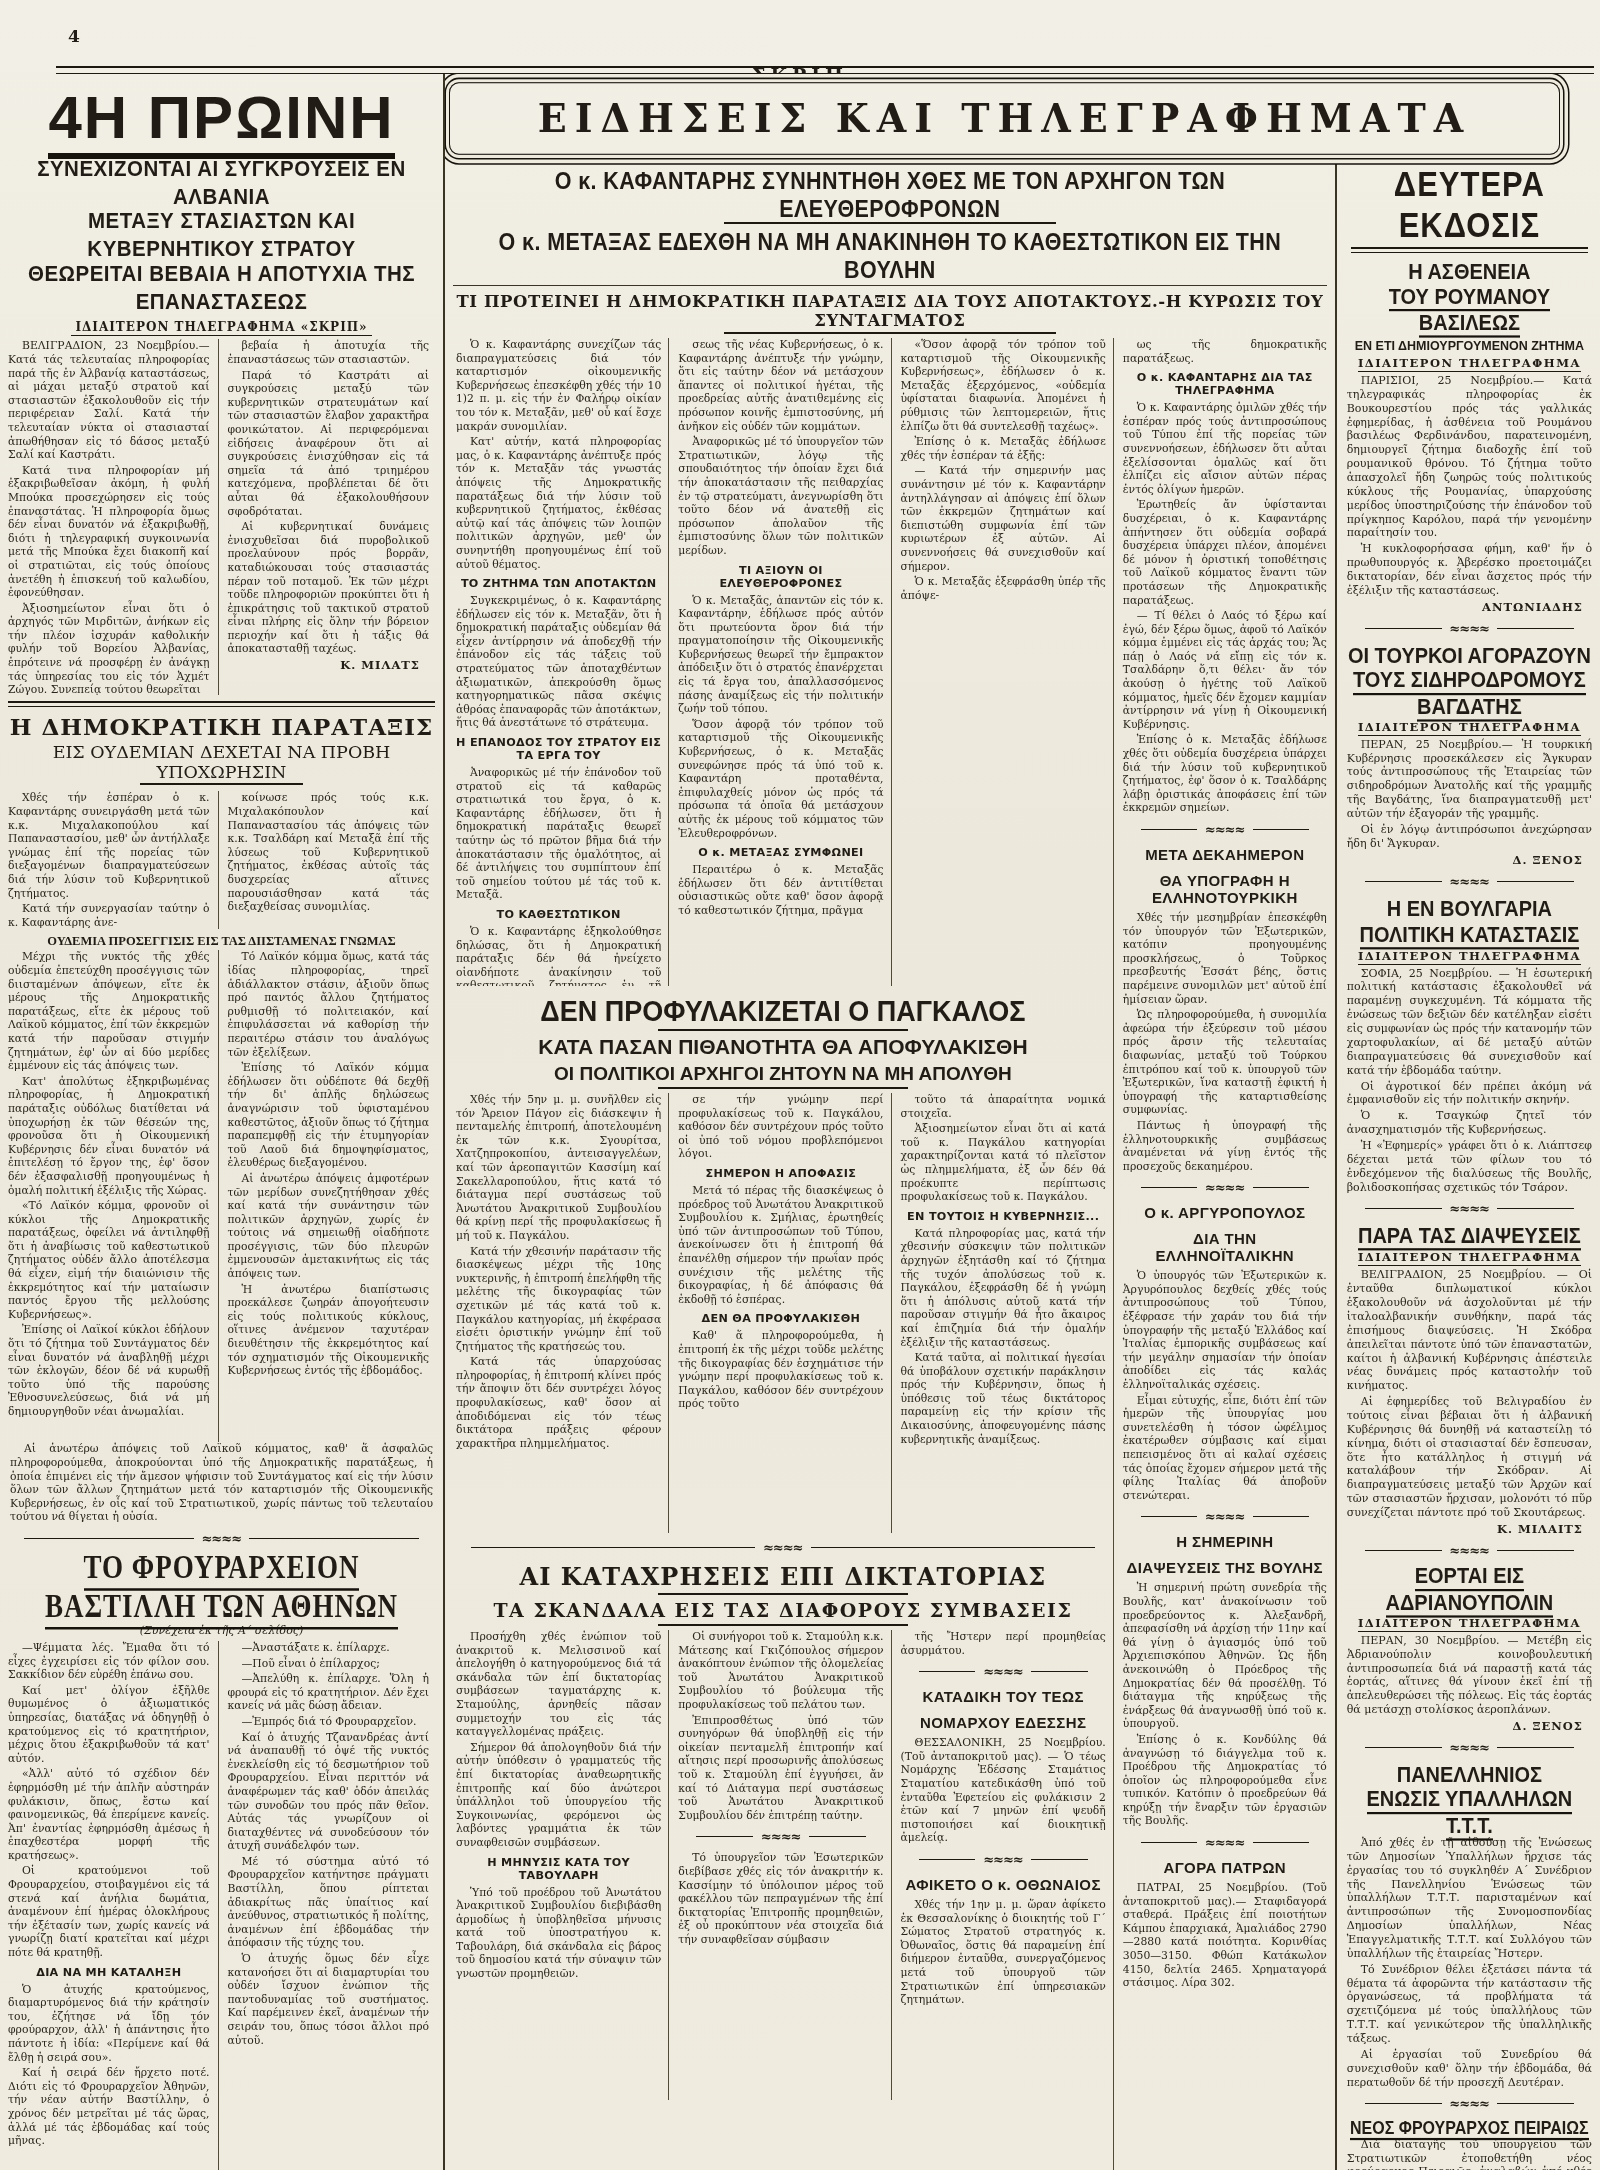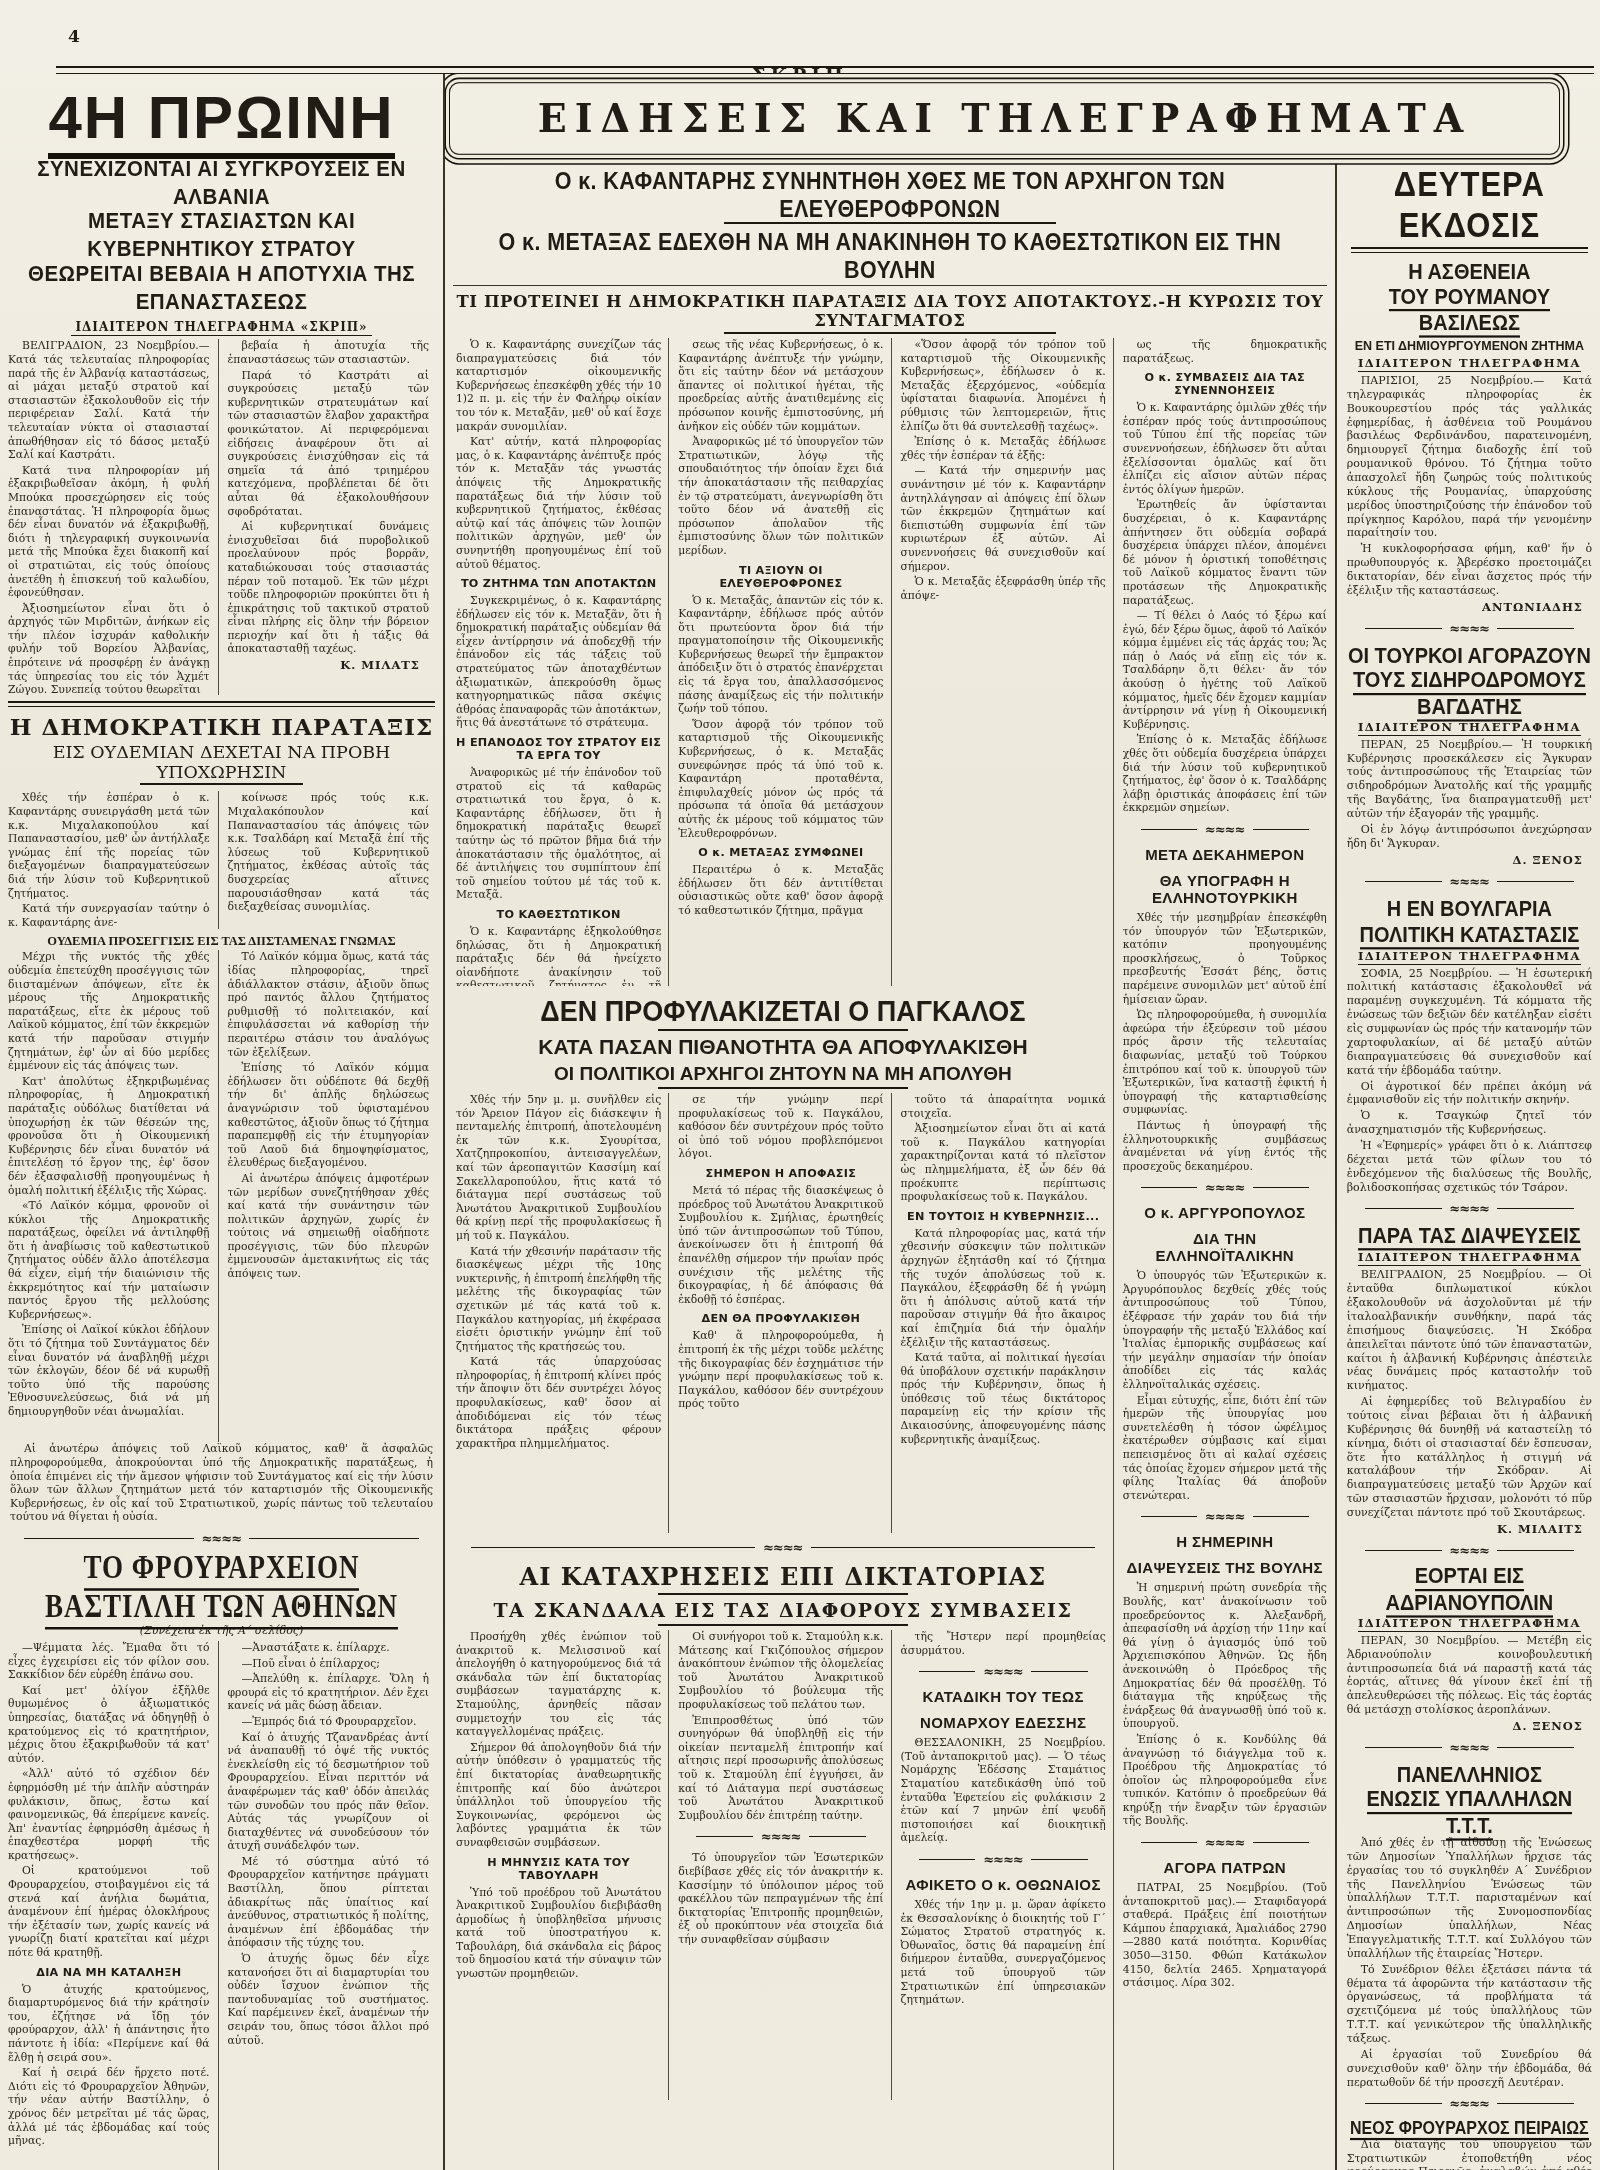--- a/index.html
+++ b/index.html
@@ -150,20 +150,21 @@
         <div class="col">
             <p>Μέχρι τῆς νυκτός τῆς χθές οὐδεμία ἐπετεύχθη προσέγγισις τῶν διισταμένων ἀπόψεων, εἴτε ἐκ μέρους τῆς Δημοκρατικῆς παρατάξεως, εἴτε ἐκ μέρους τοῦ Λαϊκοῦ κόμματος, ἐπί τῶν ἐκκρεμῶν κατά τήν παροῦσαν στιγμήν ζητημάτων, ἐφ' ὧν αἱ δύο μερίδες ἐμμένουν εἰς τάς ἀπόψεις των.</p>
             <p>Κατ' ἀπολύτως ἐξηκριβωμένας πληροφορίας, ἡ Δημοκρατική παράταξις οὐδόλως διατίθεται νά ὑποχωρήσῃ ἐκ τῶν θέσεών της, φρονοῦσα ὅτι ἡ Οἰκουμενική Κυβέρνησις δέν εἶναι δυνατόν νά ἐπιτελέσῃ τό ἔργον της, ἐφ' ὅσον δέν ἐξασφαλισθῇ προηγουμένως ἡ ὁμαλή πολιτική ἐξέλιξις τῆς Χώρας.</p>
             <p>«Τό Λαϊκόν κόμμα, φρονοῦν οἱ κύκλοι τῆς Δημοκρατικῆς παρατάξεως, ὀφείλει νά ἀντιληφθῇ ὅτι ἡ ἀναβίωσις τοῦ καθεστωτικοῦ ζητήματος οὐδέν ἄλλο ἀποτέλεσμα θά εἶχεν, εἰμή τήν διαιώνισιν τῆς ἐκκρεμότητος καί τήν ματαίωσιν παντός ἔργου τῆς μελλούσης Κυβερνήσεως».</p>
             <p>Ἐπίσης οἱ Λαϊκοί κύκλοι ἐδήλουν ὅτι τό ζήτημα τοῦ Συντάγματος δέν εἶναι δυνατόν νά ἀναβληθῇ μέχρι τῶν ἐκλογῶν, δέον δέ νά κυρωθῇ τοῦτο ὑπό τῆς παρούσης Ἐθνοσυνελεύσεως, διά νά μή δημιουργηθοῦν νέαι ἀνωμαλίαι.</p>
           </div>
         <div class="col">
             <p>Τό Λαϊκόν κόμμα ὅμως, κατά τάς ἰδίας πληροφορίας, τηρεῖ ἀδιάλλακτον στάσιν, ἀξιοῦν ὅπως πρό παντός ἄλλου ζητήματος ρυθμισθῇ τό πολιτειακόν, καί ἐπιφυλάσσεται νά καθορίσῃ τήν περαιτέρω στάσιν του ἀναλόγως τῶν ἐξελίξεων.</p>
             <p>Ἐπίσης τό Λαϊκόν κόμμα ἐδήλωσεν ὅτι οὐδέποτε θά δεχθῇ τήν δι' ἁπλῆς δηλώσεως ἀναγνώρισιν τοῦ ὑφισταμένου καθεστῶτος, ἀξιοῦν ὅπως τό ζήτημα παραπεμφθῇ εἰς τήν ἐτυμηγορίαν τοῦ Λαοῦ διά δημοψηφίσματος, ἐλευθέρως διεξαγομένου.</p>
             <p>Αἱ ἀνωτέρω ἀπόψεις ἀμφοτέρων τῶν μερίδων συνεζητήθησαν χθές καί κατά τήν συνάντησιν τῶν πολιτικῶν ἀρχηγῶν, χωρίς ἐν τούτοις νά σημειωθῇ οἱαδήποτε προσέγγισις, τῶν δύο πλευρῶν ἐμμενουσῶν ἀμετακινήτως εἰς τάς ἀπόψεις των.</p>
+            <p>Ἡ ἀνωτέρω διαπίστωσις προεκάλεσε ζωηράν ἀπογοήτευσιν εἰς τούς πολιτικούς κύκλους, οἵτινες ἀνέμενον ταχυτέραν διευθέτησιν τῆς ἐκκρεμότητος καί τόν σχηματισμόν τῆς Οἰκουμενικῆς Κυβερνήσεως ἐντός τῆς ἑβδομάδος.</p>
           </div>
       </div>
       <p class="wide-para">Αἱ ἀνωτέρω ἀπόψεις τοῦ Λαϊκοῦ κόμματος, καθ' ἅ ἀσφαλῶς πληροφορούμεθα, ἀποκρούονται ὑπό τῆς Δημοκρατικῆς παρατάξεως, ἡ ὁποία ἐπιμένει εἰς τήν ἄμεσον ψήφισιν τοῦ Συντάγματος καί εἰς τήν λύσιν ὅλων τῶν ἄλλων ζητημάτων μετά τόν καταρτισμόν τῆς Οἰκουμενικῆς Κυβερνήσεως, ἐν οἷς καί τοῦ Στρατιωτικοῦ, χωρίς πάντως τοῦ τελευταίου τούτου νά θίγεται ἡ οὐσία.</p>
 
       <div class="flourish">
           <span></span>
         </div>
 
       <div class="lh3"><span>ΤΟ ΦΡΟΥΡΑΡΧΕΙΟΝ ΒΑΣΤΙΛΛΗ ΤΩΝ ΑΘΗΝΩΝ</span></div>
       <div class="continuation">(Συνέχεια ἐκ τῆς Α΄ σελίδος)</div>
@@ -297,21 +298,21 @@
                       <span></span>
                     </div>
                     <div class="col-headline">ΑΦΙΚΕΤΟ Ο κ. ΟΘΩΝΑΙΟΣ</div>
                     <p>Χθές τήν 1ην μ. μ. ὥραν ἀφίκετο ἐκ Θεσσαλονίκης ὁ διοικητής τοῦ Γ΄ Σώματος Στρατοῦ στρατηγός κ. Ὀθωναῖος, ὅστις θά παραμείνῃ ἐπί διήμερον ἐνταῦθα, συνεργαζόμενος μετά τοῦ ὑπουργοῦ τῶν Στρατιωτικῶν ἐπί ὑπηρεσιακῶν ζητημάτων.</p>
                   </div>
               </div>
             </div>
 
             <div class="col4">
                 <p>ως τῆς δημοκρατικῆς παρατάξεως.</p>
-                <div class="col-subhead">Ο κ. ΣΥΜΒΑΣΕΙΣ ΔΙΑ ΤΑΣ ΣΥΝΕΝΝΟΗΣΕΙΣ</div>
+                <div class="col-subhead">Ο κ. ΚΑΦΑΝΤΑΡΗΣ ΔΙΑ ΤΑΣ ΤΗΛΕΓΡΑΦΗΜΑ</div>
                 <p>Ὁ κ. Καφαντάρης ὁμιλῶν χθές τήν ἑσπέραν πρός τούς ἀντιπροσώπους τοῦ Τύπου ἐπί τῆς πορείας τῶν συνεννοήσεων, ἐδήλωσεν ὅτι αὗται ἐξελίσσονται ὁμαλῶς καί ὅτι ἐλπίζει εἰς αἴσιον αὐτῶν πέρας ἐντός ὀλίγων ἡμερῶν.</p>
                 <p>Ἐρωτηθείς ἄν ὑφίστανται δυσχέρειαι, ὁ κ. Καφαντάρης ἀπήντησεν ὅτι οὐδεμία σοβαρά δυσχέρεια ὑπάρχει πλέον, ἀπομένει δέ μόνον ἡ ὁριστική τοποθέτησις τοῦ Λαϊκοῦ κόμματος ἔναντι τῶν προτάσεων τῆς Δημοκρατικῆς παρατάξεως.</p>
                 <p>— Τί θέλει ὁ Λαός τό ξέρω καί ἐγώ, δέν ξέρω ὅμως, ἀφοῦ τό Λαϊκόν κόμμα ἐμμένει εἰς τάς ἀρχάς του; Ἄς πάῃ ὁ Λαός νά εἴπῃ εἰς τόν κ. Τσαλδάρην ὅ,τι θέλει· ἄν τόν ἀκούσῃ ὁ ἡγέτης τοῦ Λαϊκοῦ κόμματος, ἡμεῖς δέν ἔχομεν καμμίαν ἀντίρρησιν νά γίνῃ ἡ Οἰκουμενική Κυβέρνησις.</p>
                 <p>Ἐπίσης ὁ κ. Μεταξᾶς ἐδήλωσε χθές ὅτι οὐδεμία δυσχέρεια ὑπάρχει διά τήν λύσιν τοῦ κυβερνητικοῦ ζητήματος, ἐφ' ὅσον ὁ κ. Τσαλδάρης λάβῃ ὁριστικάς ἀποφάσεις ἐπί τῶν ἐκκρεμῶν σημείων.</p>
                 <div class="flourish">
                   <span></span>
                 </div>
                 <div class="col-headline">ΜΕΤΑ ΔΕΚΑΗΜΕΡΟΝ</div>
                 <div class="col-headline">ΘΑ ΥΠΟΓΡΑΦΗ Η ΕΛΛΗΝΟΤΟΥΡΚΙΚΗ</div>
                 <p>Χθές τήν μεσημβρίαν ἐπεσκέφθη τόν ὑπουργόν τῶν Ἐξωτερικῶν, κατόπιν προηγουμένης προσκλήσεως, ὁ Τοῦρκος πρεσβευτής Ἐσσάτ βέης, ὅστις παρέμεινε συνομιλῶν μετ' αὐτοῦ ἐπί ἡμίσειαν ὥραν.</p>

